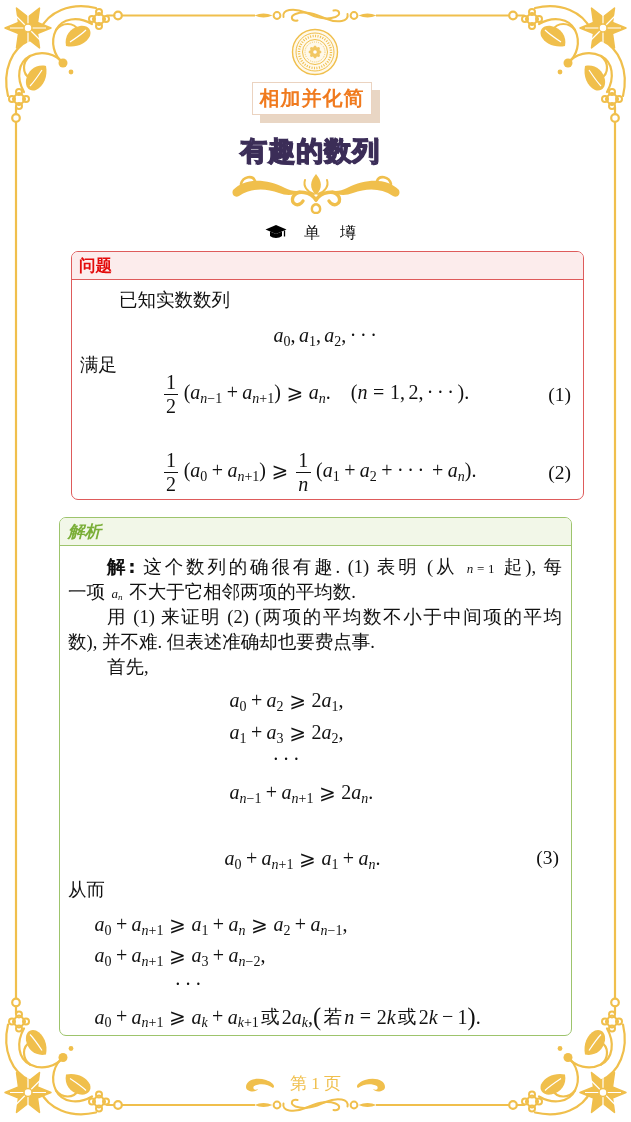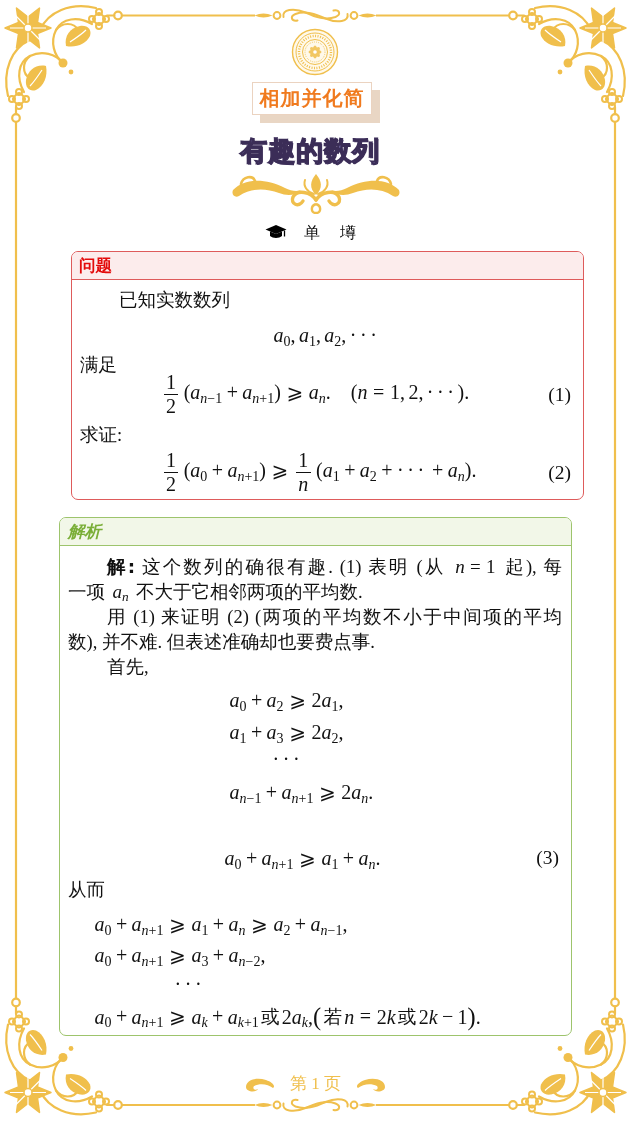--- a/index.html
+++ b/index.html
@@ -36,21 +36,21 @@
 .row{position:absolute;left:8px;right:9px;height:30px;line-height:30px;font-size:18.5px;white-space:nowrap;}
 .row.indent{text-indent:39px;}
 .row.justify{text-align:justify;text-align-last:justify;white-space:normal;overflow:hidden;}
 .row.center{text-align:center;}
 .row.eq{height:44px;}
 .pos{position:absolute;top:0;bottom:0;display:flex;align-items:center;line-height:normal;}
 .eqnum{position:absolute;right:3px;top:0;bottom:0;display:flex;align-items:center;font-size:19.5px;line-height:normal;}
 .row b{font-family:"DejaVu Sans",sans-serif;font-weight:bold;}
 
 .math{font-family:"Liberation Serif","DejaVu Serif",serif;font-size:20px;white-space:nowrap;}
-.math-inline{font-family:"Liberation Serif","DejaVu Serif",serif;font-size:19px;white-space:nowrap;margin:4px .15em;}
+.math-inline{font-family:"Liberation Serif","DejaVu Serif",serif;font-size:13px;white-space:nowrap;margin:4px .15em;}
 .mi{font-style:italic;}
 .sub{font-size:.7em;position:relative;top:.3em;line-height:1;}
 .mo.bin{margin:0 .22em;}
 .mo.rel{margin:0 .28em;}
 .sub .mo{margin:0;}
 .frac{display:inline-flex;flex-direction:column;align-items:center;vertical-align:middle;margin:0 .1em;line-height:1.05;}
 .frac .num{border-bottom:1px solid currentColor;padding:0 .12em 1px;}
 .frac .den{padding-top:1px;}
 .thin{display:inline-block;width:.17em;}
 .quad{display:inline-block;width:1em;}
@@ -183,21 +183,20 @@
     <div class="row" style="top:97.5px">满足</div>
     <div class="row eq" style="top:120.5px">
       <span class="pos" style="left:81.5px">
         <span class="math"><span class="frac">
               <span class="num">1</span>
               <span class="den">2</span>
             </span><span class="thin"></span>(<span class="mi">a</span><span class="sub"><span class="mi">n</span><span class="mo bin">−</span>1</span><span class="mo bin">+</span><span class="mi">a</span><span class="sub"><span class="mi">n</span><span class="mo bin">+</span>1</span>)<span class="mo rel">⩾</span><span class="mi">a</span><span class="sub"><span class="mi">n</span></span>.<span class="quad"></span>(<span class="mi">n</span><span class="mo rel">=</span>1,<span class="thin"></span>2,<span class="thin"></span><span class="cdots">···</span>).</span>
       </span>
       <span class="eqnum">(1)</span>
     </div>
-    <div class="row" style="top:167.5px">求证:</div>
     <div class="row eq" style="top:198.5px">
       <span class="pos" style="left:81.5px">
         <span class="math"><span class="frac">
               <span class="num">1</span>
               <span class="den">2</span>
             </span><span class="thin"></span>(<span class="mi">a</span><span class="sub">0</span><span class="mo bin">+</span><span class="mi">a</span><span class="sub"><span class="mi">n</span><span class="mo bin">+</span>1</span>)<span class="mo rel">⩾</span><span class="frac">
               <span class="num">1</span>
               <span class="den"><span class="mi">n</span></span>
             </span><span class="thin"></span>(<span class="mi">a</span><span class="sub">1</span><span class="mo bin">+</span><span class="mi">a</span><span class="sub">2</span><span class="mo bin">+</span><span class="cdots">···</span><span class="mo bin">+</span><span class="mi">a</span><span class="sub"><span class="mi">n</span></span>).</span>
       </span>

